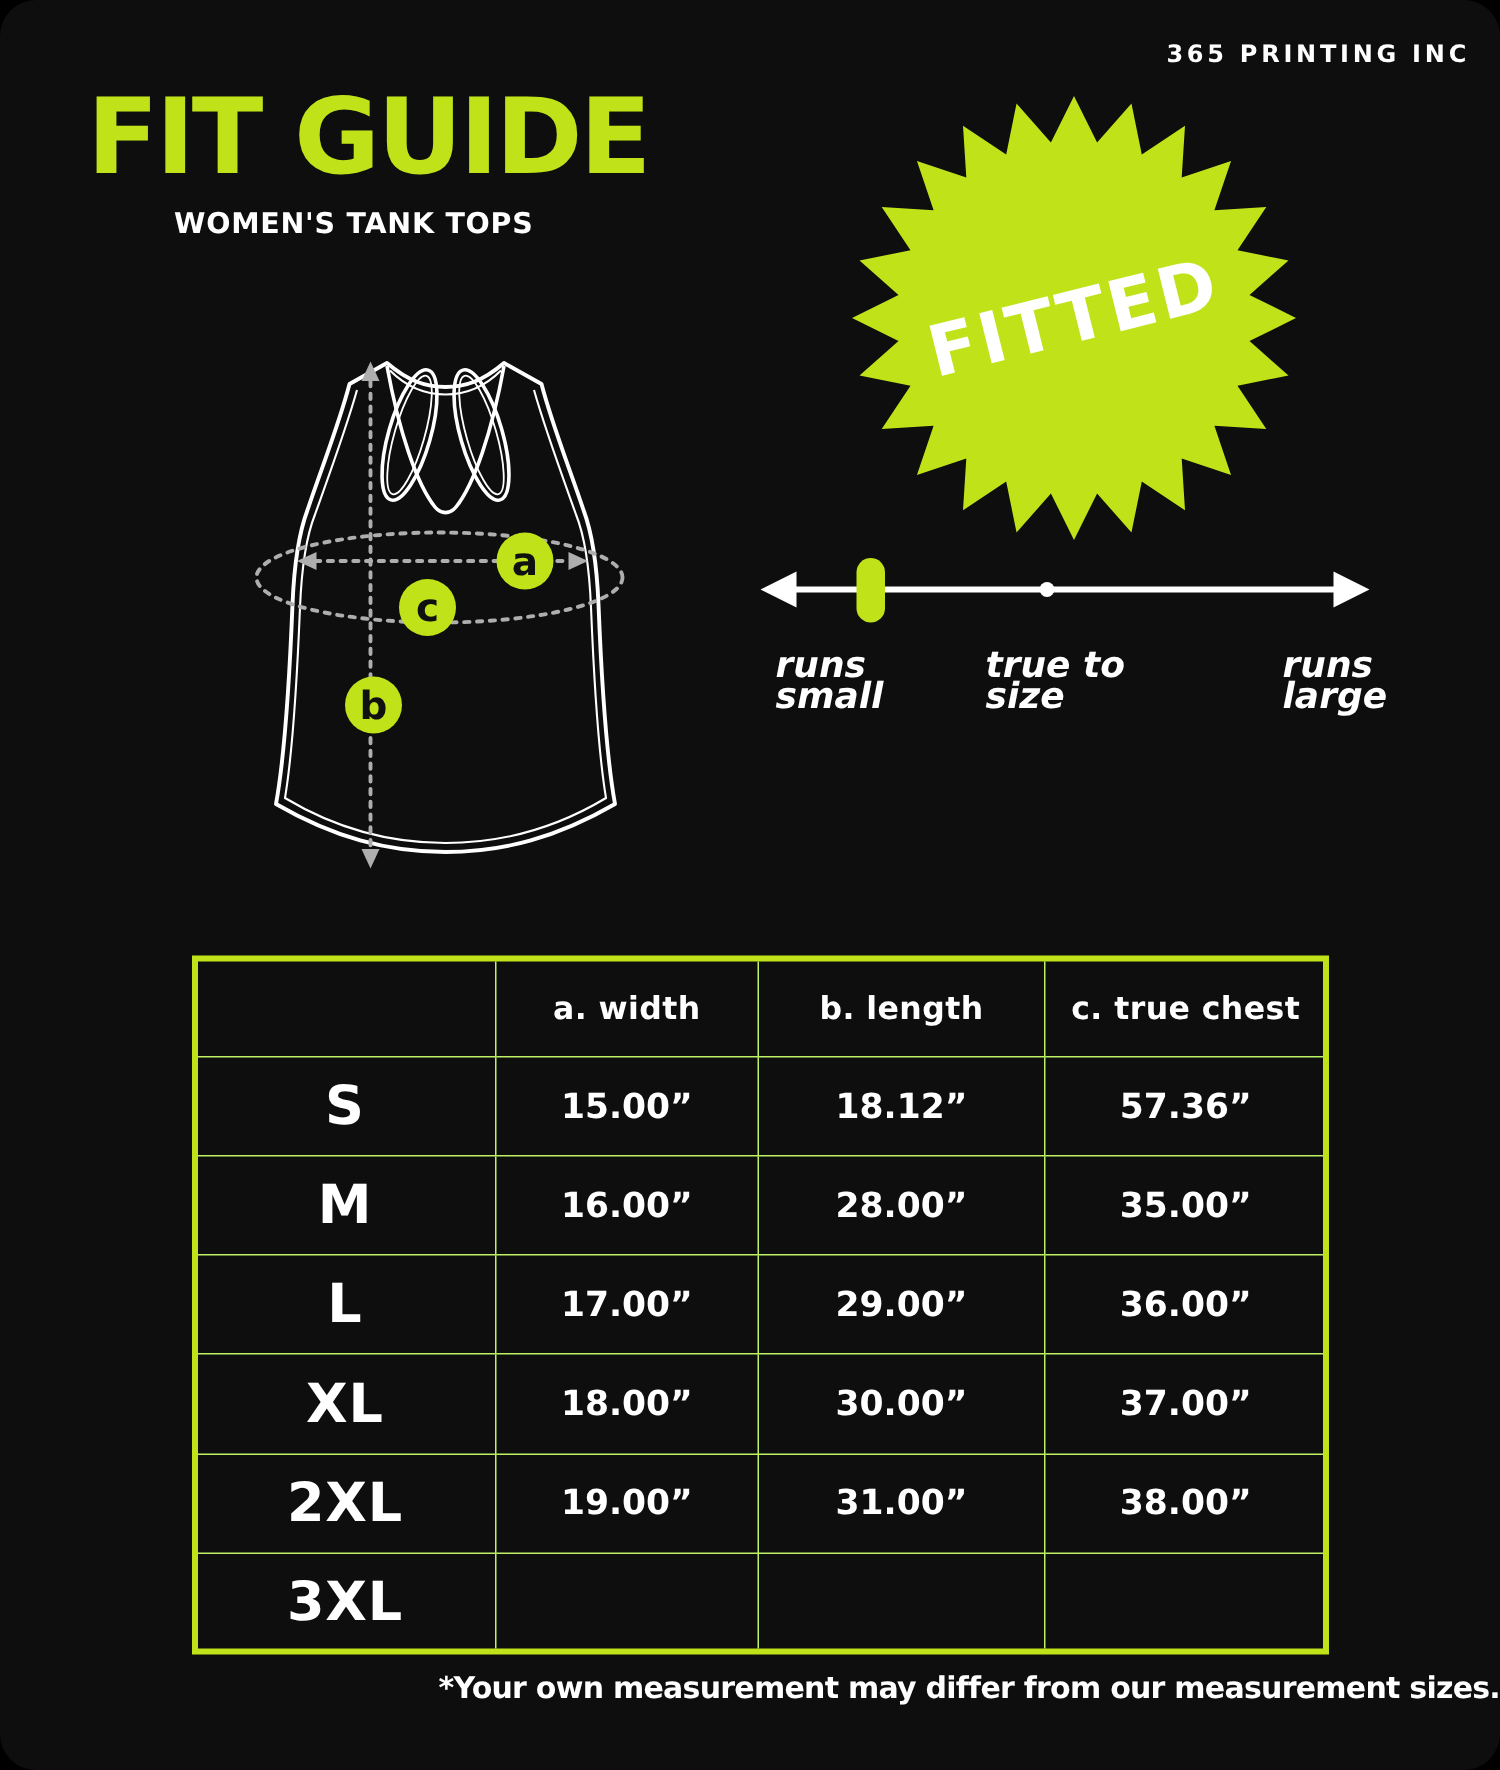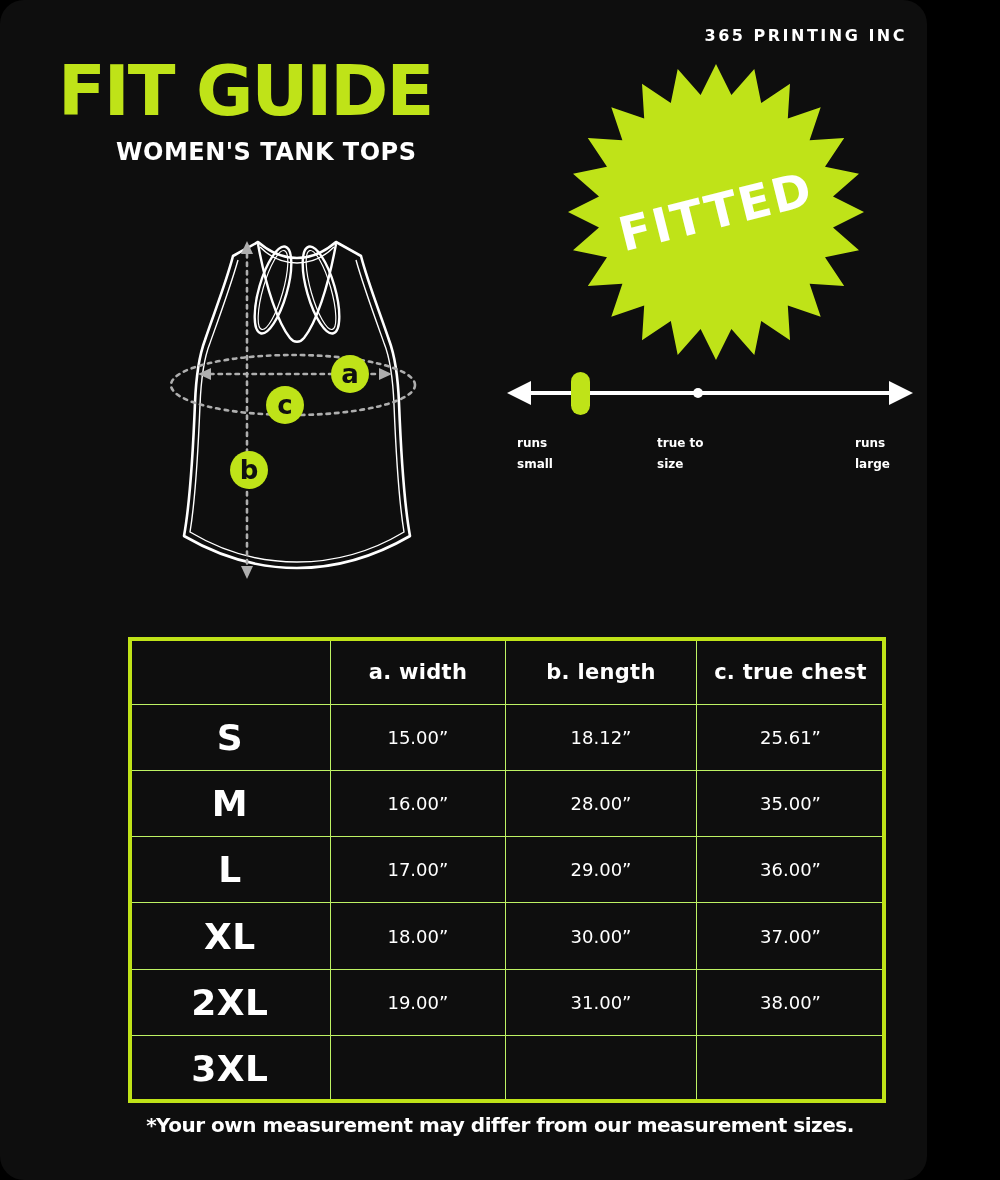--- a/index.html
+++ b/index.html
@@ -4,53 +4,54 @@
 <style>
   :root{
     --accent:#bfe318;
     --bg:#0e0e0e;
     --white:#ffffff;
     --dash:#aeaeae;
   }
   html,body{margin:0;padding:0;background:#000;}
   #canvas{
     position:relative;
-    width:927px;height:1180px;
+    width:1000px;height:1180px;
     background:var(--bg);
     font-family:"DejaVu Sans","Liberation Sans",sans-serif;
     color:var(--white);
     overflow:hidden;
     border-radius:24px;
   }
   .brand{
     position:absolute;top:26px;right:20px;
     font-size:16px;font-weight:700;letter-spacing:2.5px;
     color:var(--white);
   }
   .title{
     position:absolute;left:58px;top:56px;
     font-size:70px;font-weight:800;letter-spacing:-2px;
     color:var(--accent);line-height:1;
   }
   .subtitle{
     position:absolute;left:116px;top:138px;
-    font-size:24px;font-weight:700;letter-spacing:0.5px;
+    font-size:19px;font-weight:700;letter-spacing:0.5px;
     color:var(--white);
   }
   .tank-svg{position:absolute;left:150px;top:228px;}
   .badge-svg{position:absolute;left:566px;top:62px;}
   .badge-text{
     font-size:47px;font-weight:800;letter-spacing:2px;
     fill:#ffffff;
   }
   .scale-svg{position:absolute;left:505px;top:370px;}
   .scale-label{
     position:absolute;top:433px;
-    font-size:12px;font-weight:700;line-height:21px;
-    color:var(--white);
+    font-size:24px;font-weight:700;line-height:21px;
+    color:var(--white);
+    font-style:italic;
   }
   .scale-label.left{left:517px;text-align:left;}
   .scale-label.center{left:657px;width:100px;}
   .scale-label.right{left:855px;text-align:left;}
   .table-wrap{
     position:absolute;left:128px;top:637px;
     width:758px;height:466px;
     border:4px solid var(--accent);
     box-sizing:border-box;overflow:hidden;
     background:var(--bg);
@@ -61,24 +62,24 @@
     margin:-3px;
   }
   table.fit td{
     border:1px solid #bef264;
     text-align:center;vertical-align:middle;
     padding:0;color:var(--white);
   }
   tr.hdr-row{height:66px;}
   .hdr{font-size:21px;font-weight:700;letter-spacing:0.3px;}
   .size{font-size:36px;font-weight:800;letter-spacing:0.5px;}
-  .val{font-size:18px;font-weight:400;}
+  .val{font-size:23px;font-weight:700;}
   .footnote{
     position:absolute;left:0;top:1113px;width:1000px;
-    text-align:center;font-size:20px;font-weight:700;letter-spacing:-0.5px;
+    text-align:right;font-size:20px;font-weight:700;letter-spacing:-0.5px;
     color:var(--white);
   }
   .tank-outline{fill:var(--bg);stroke:#fff;stroke-width:2.6;stroke-linejoin:round;}
   .tank-inner{fill:none;stroke:#fff;stroke-width:1.4;}
   .dashline{fill:none;stroke:var(--dash);stroke-width:2.6;stroke-dasharray:3.5 5;stroke-linecap:round;}
   .dash-arrow{fill:var(--dash);}
   .marker-circle{fill:var(--accent);}
   .marker-letter{font-size:26px;font-weight:800;fill:#101010;text-anchor:middle;}
 </style>
 </head>
@@ -187,21 +188,21 @@
           <tr class="hdr-row">
         <td class="hdr"></td>
         <td class="hdr">a. width</td>
         <td class="hdr">b. length</td>
         <td class="hdr">c. true chest</td>
       </tr>
       <tr>
         <td class="size">S</td>
         <td class="val">15.00”</td>
         <td class="val">18.12”</td>
-        <td class="val">25.61”</td>
+        <td class="val">57.36”</td>
       </tr>
       <tr>
         <td class="size">M</td>
         <td class="val">16.00”</td>
         <td class="val">28.00”</td>
         <td class="val">35.00”</td>
       </tr>
       <tr>
         <td class="size">L</td>
         <td class="val">17.00”</td>

